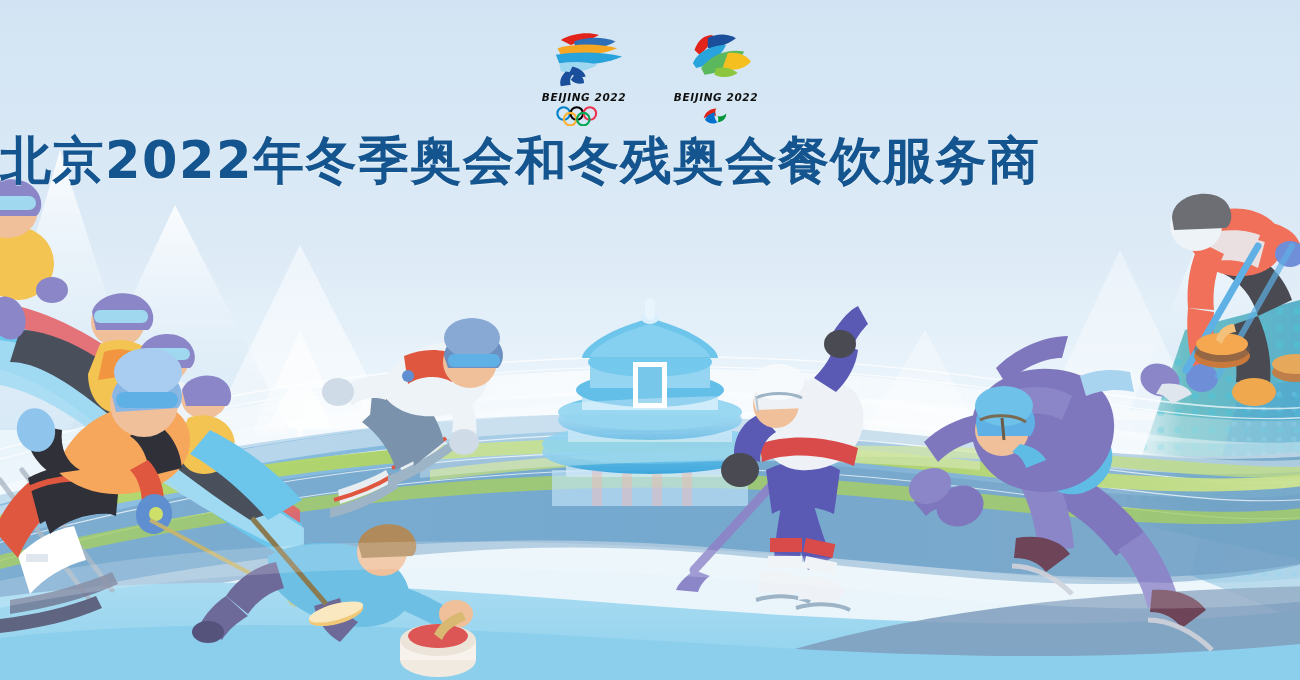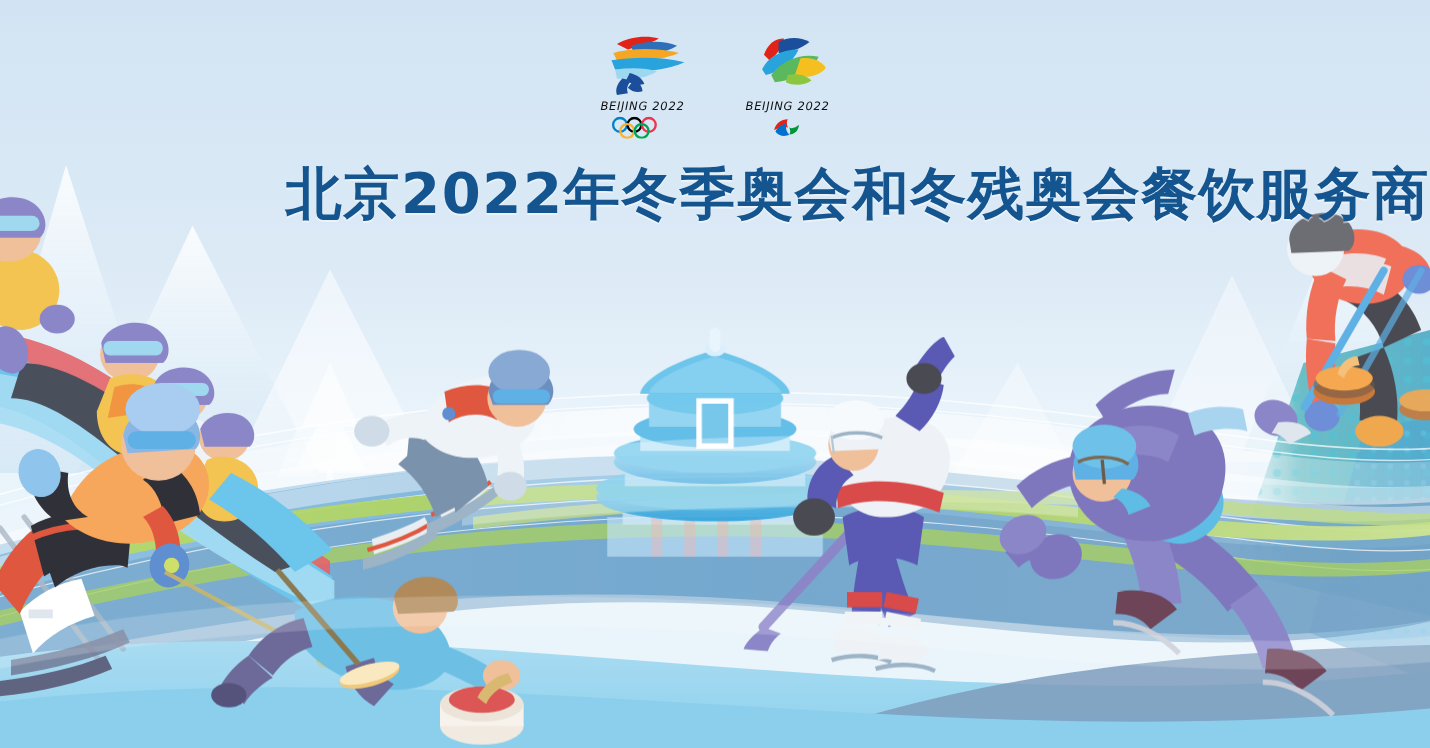--- a/index.html
+++ b/index.html
@@ -11,22 +11,22 @@
   }
   .banner{
     position:relative; width:1300px; height:680px; overflow:hidden;
     background:linear-gradient(180deg,#d4e5f3 0%, #d9e9f5 28%, #e6f1f9 48%, #eef6fb 60%, #cfe9f7 76%, #a9dcf2 100%);
   }
   .layer{ position:absolute; inset:0; }
   svg.layer{ display:block; }
 
   
   .title-wrap{
-    position:absolute; left:0; right:0; top:148px;
-    text-align:right; z-index:60;
+    position:absolute; left:0; right:0; top:131px;
+    text-align:left; z-index:60;
   }
   .title{
     display:inline-block;
     font-size:51px;
     line-height:1.18;
     font-weight:bold;
     letter-spacing:1.5px;
     color:#14558f;
     font-family:"DejaVu Sans","Liberation Sans",sans-serif;
     text-shadow:0 1px 0 rgba(255,255,255,.45);
@@ -35,21 +35,21 @@
 
   
   .logos{
     position:absolute; top:30px; left:0; right:0;
     display:flex; justify-content:center; align-items:flex-start;
     gap:36px; z-index:60;
   }
   .logo{ width:96px; text-align:center; }
   .logo-mark{ height:58px; display:block; margin:0 auto; }
   .logo-word{
-    font-size:10.5px; font-weight:normal; font-style:italic;
+    font-size:10.5px; font-weight:bold; font-style:italic;
     letter-spacing:.6px; color:#101010; margin-top:3px;
     font-family:"DejaVu Sans","Liberation Sans",sans-serif;
   }
   .logo-emblem{ height:20px; display:block; margin:3px auto 0; }
 </style>
 </head>
 <body>
 
 <div class="banner">
 

